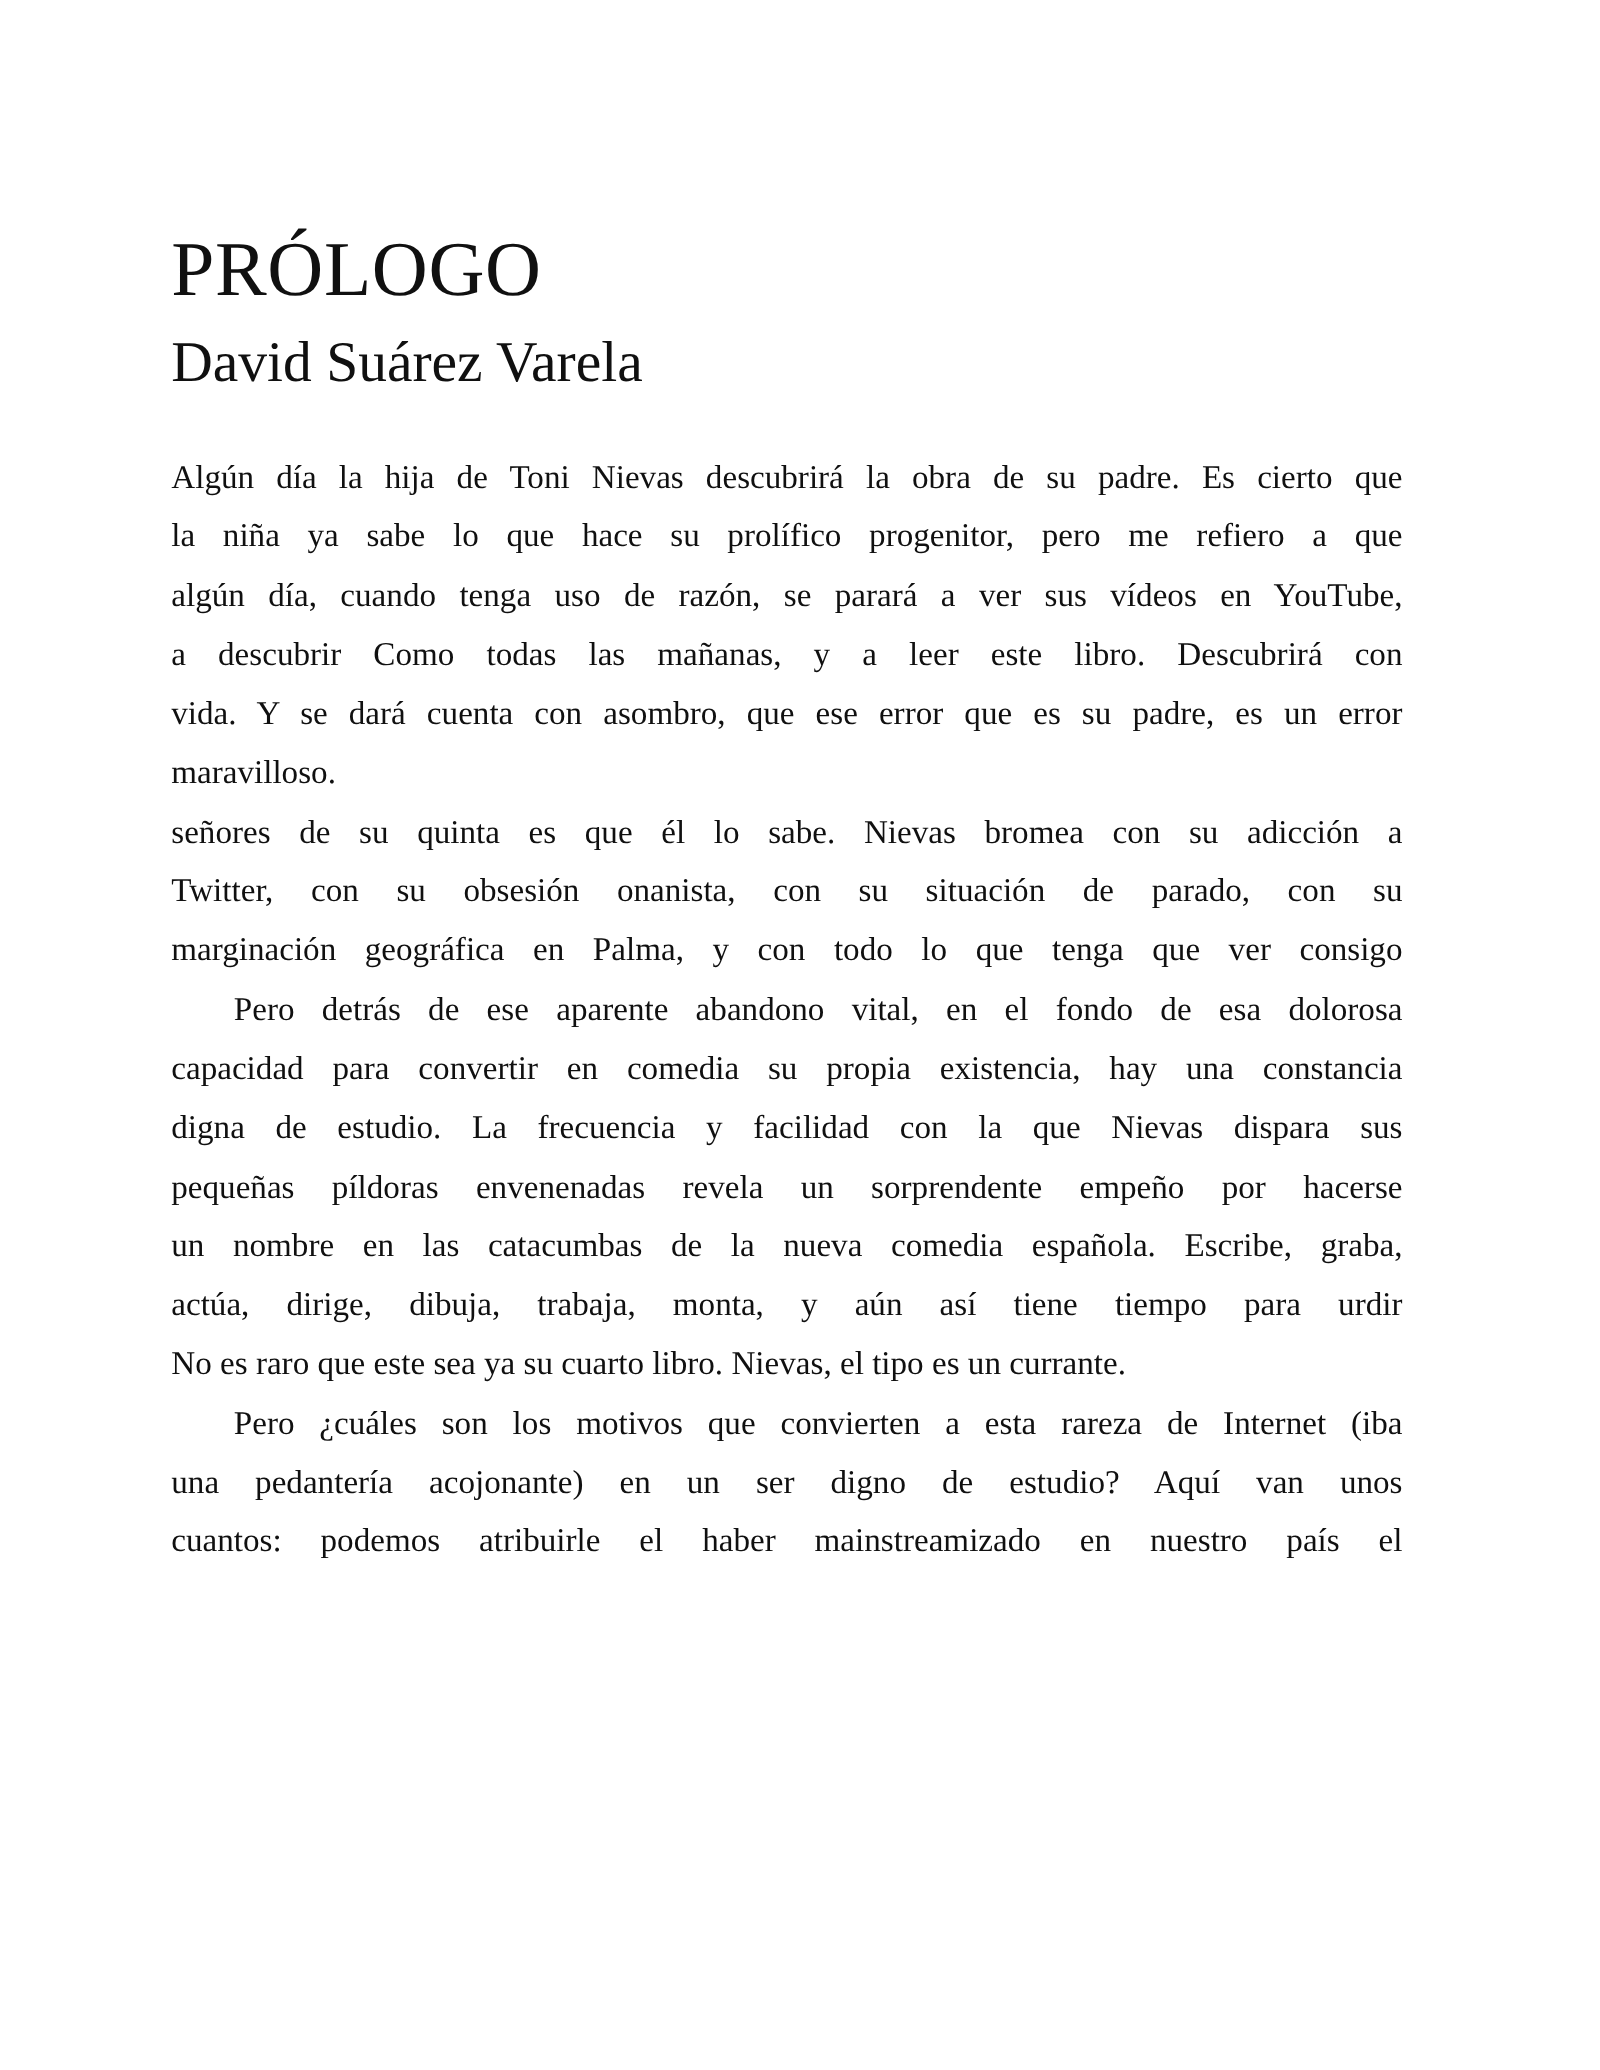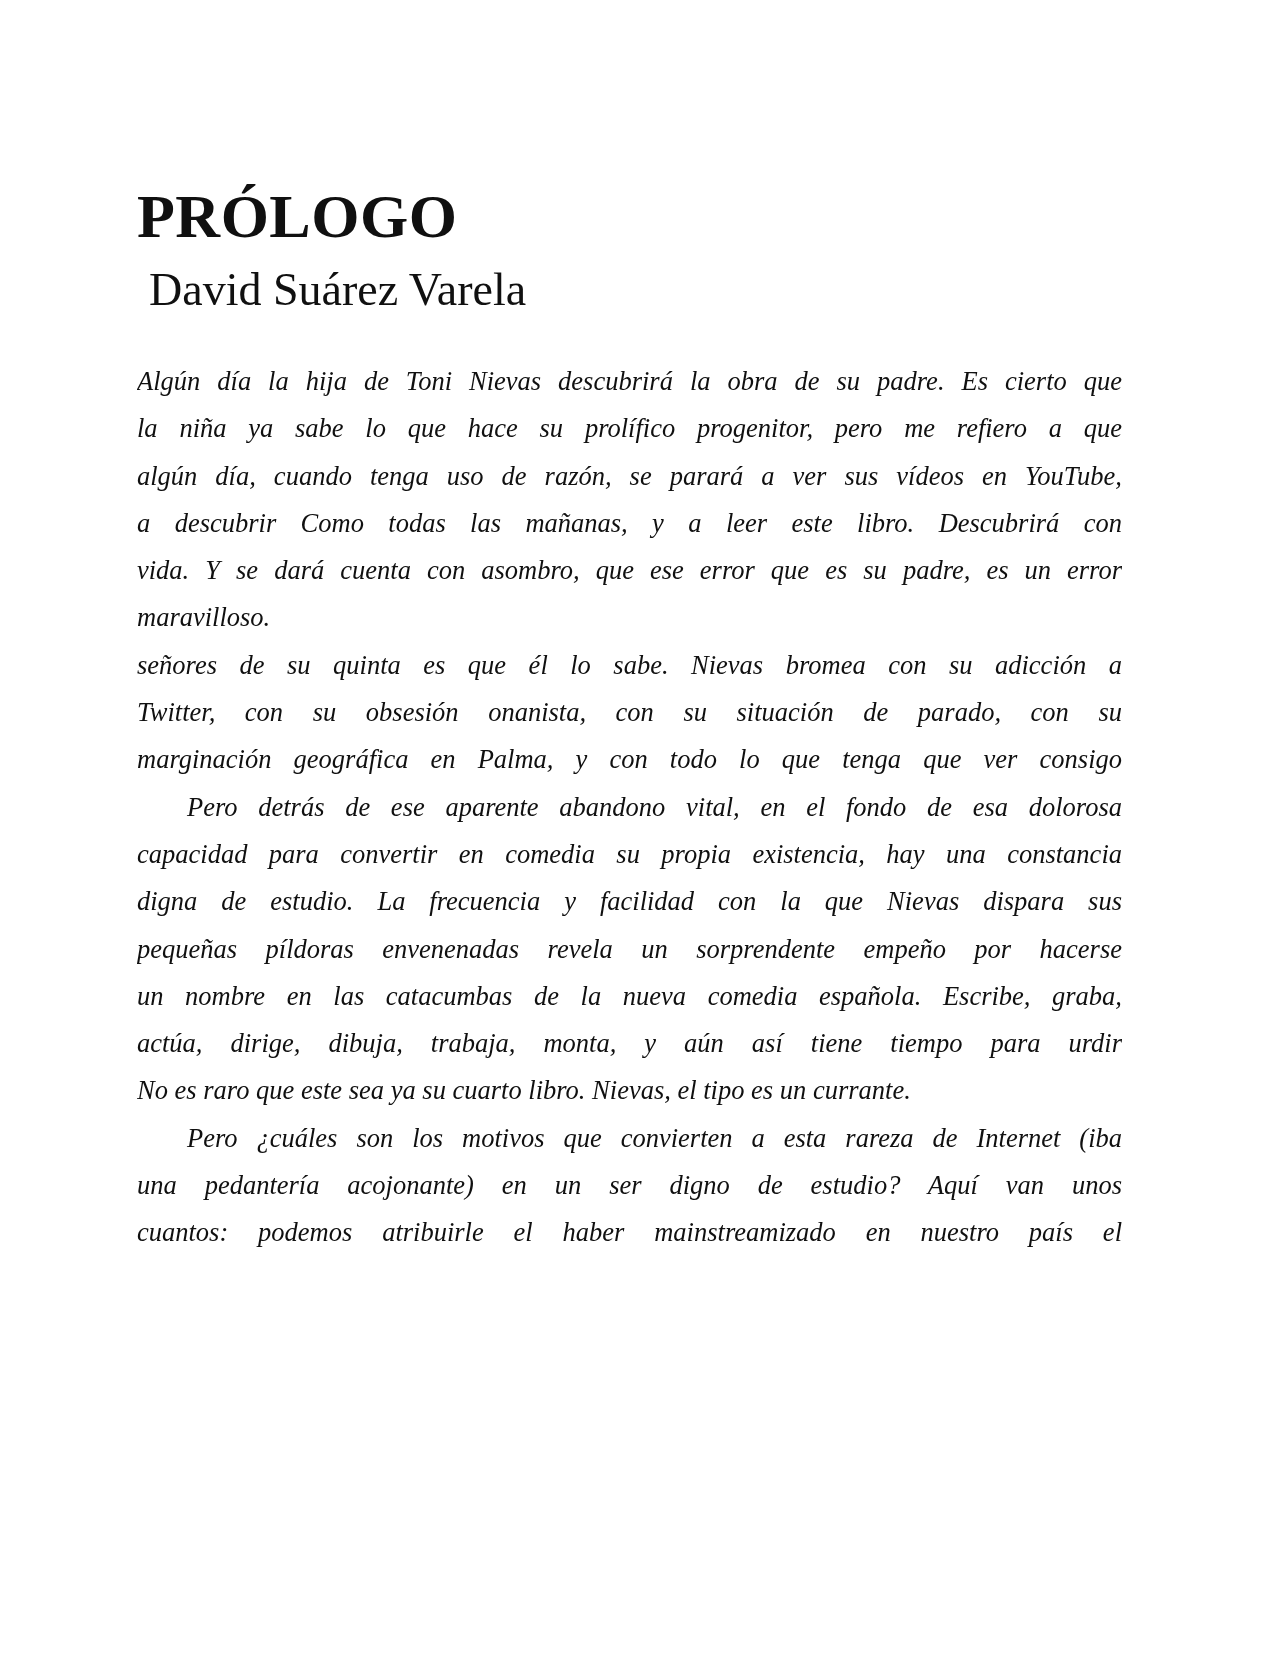--- a/index.html
+++ b/index.html
@@ -18,32 +18,31 @@
     position: absolute;
     top: 0;
     left: 137px;
     width: 985px;
     color: #101010;
   }
   .title {
     margin: 185px 0 0 0;
     font-size: 62px;
     line-height: 62px;
-    font-weight: 700;
+    font-weight: 400;
     letter-spacing: 0.5px;
   }
   .subtitle {
-    margin: 20px 0 0 12px;
+    margin: 20px 0 0 0;
     font-size: 46px;
     line-height: 46px;
     font-weight: 400;
   }
   .body-text {
     margin-top: 45px;
-    font-style: italic;
   }
   .line {
     font-size: 26.5px;
     height: 47.3px;
     line-height: 47.3px;
     text-align: justify;
     text-align-last: justify;
     white-space: normal;
     overflow: hidden;
   }

